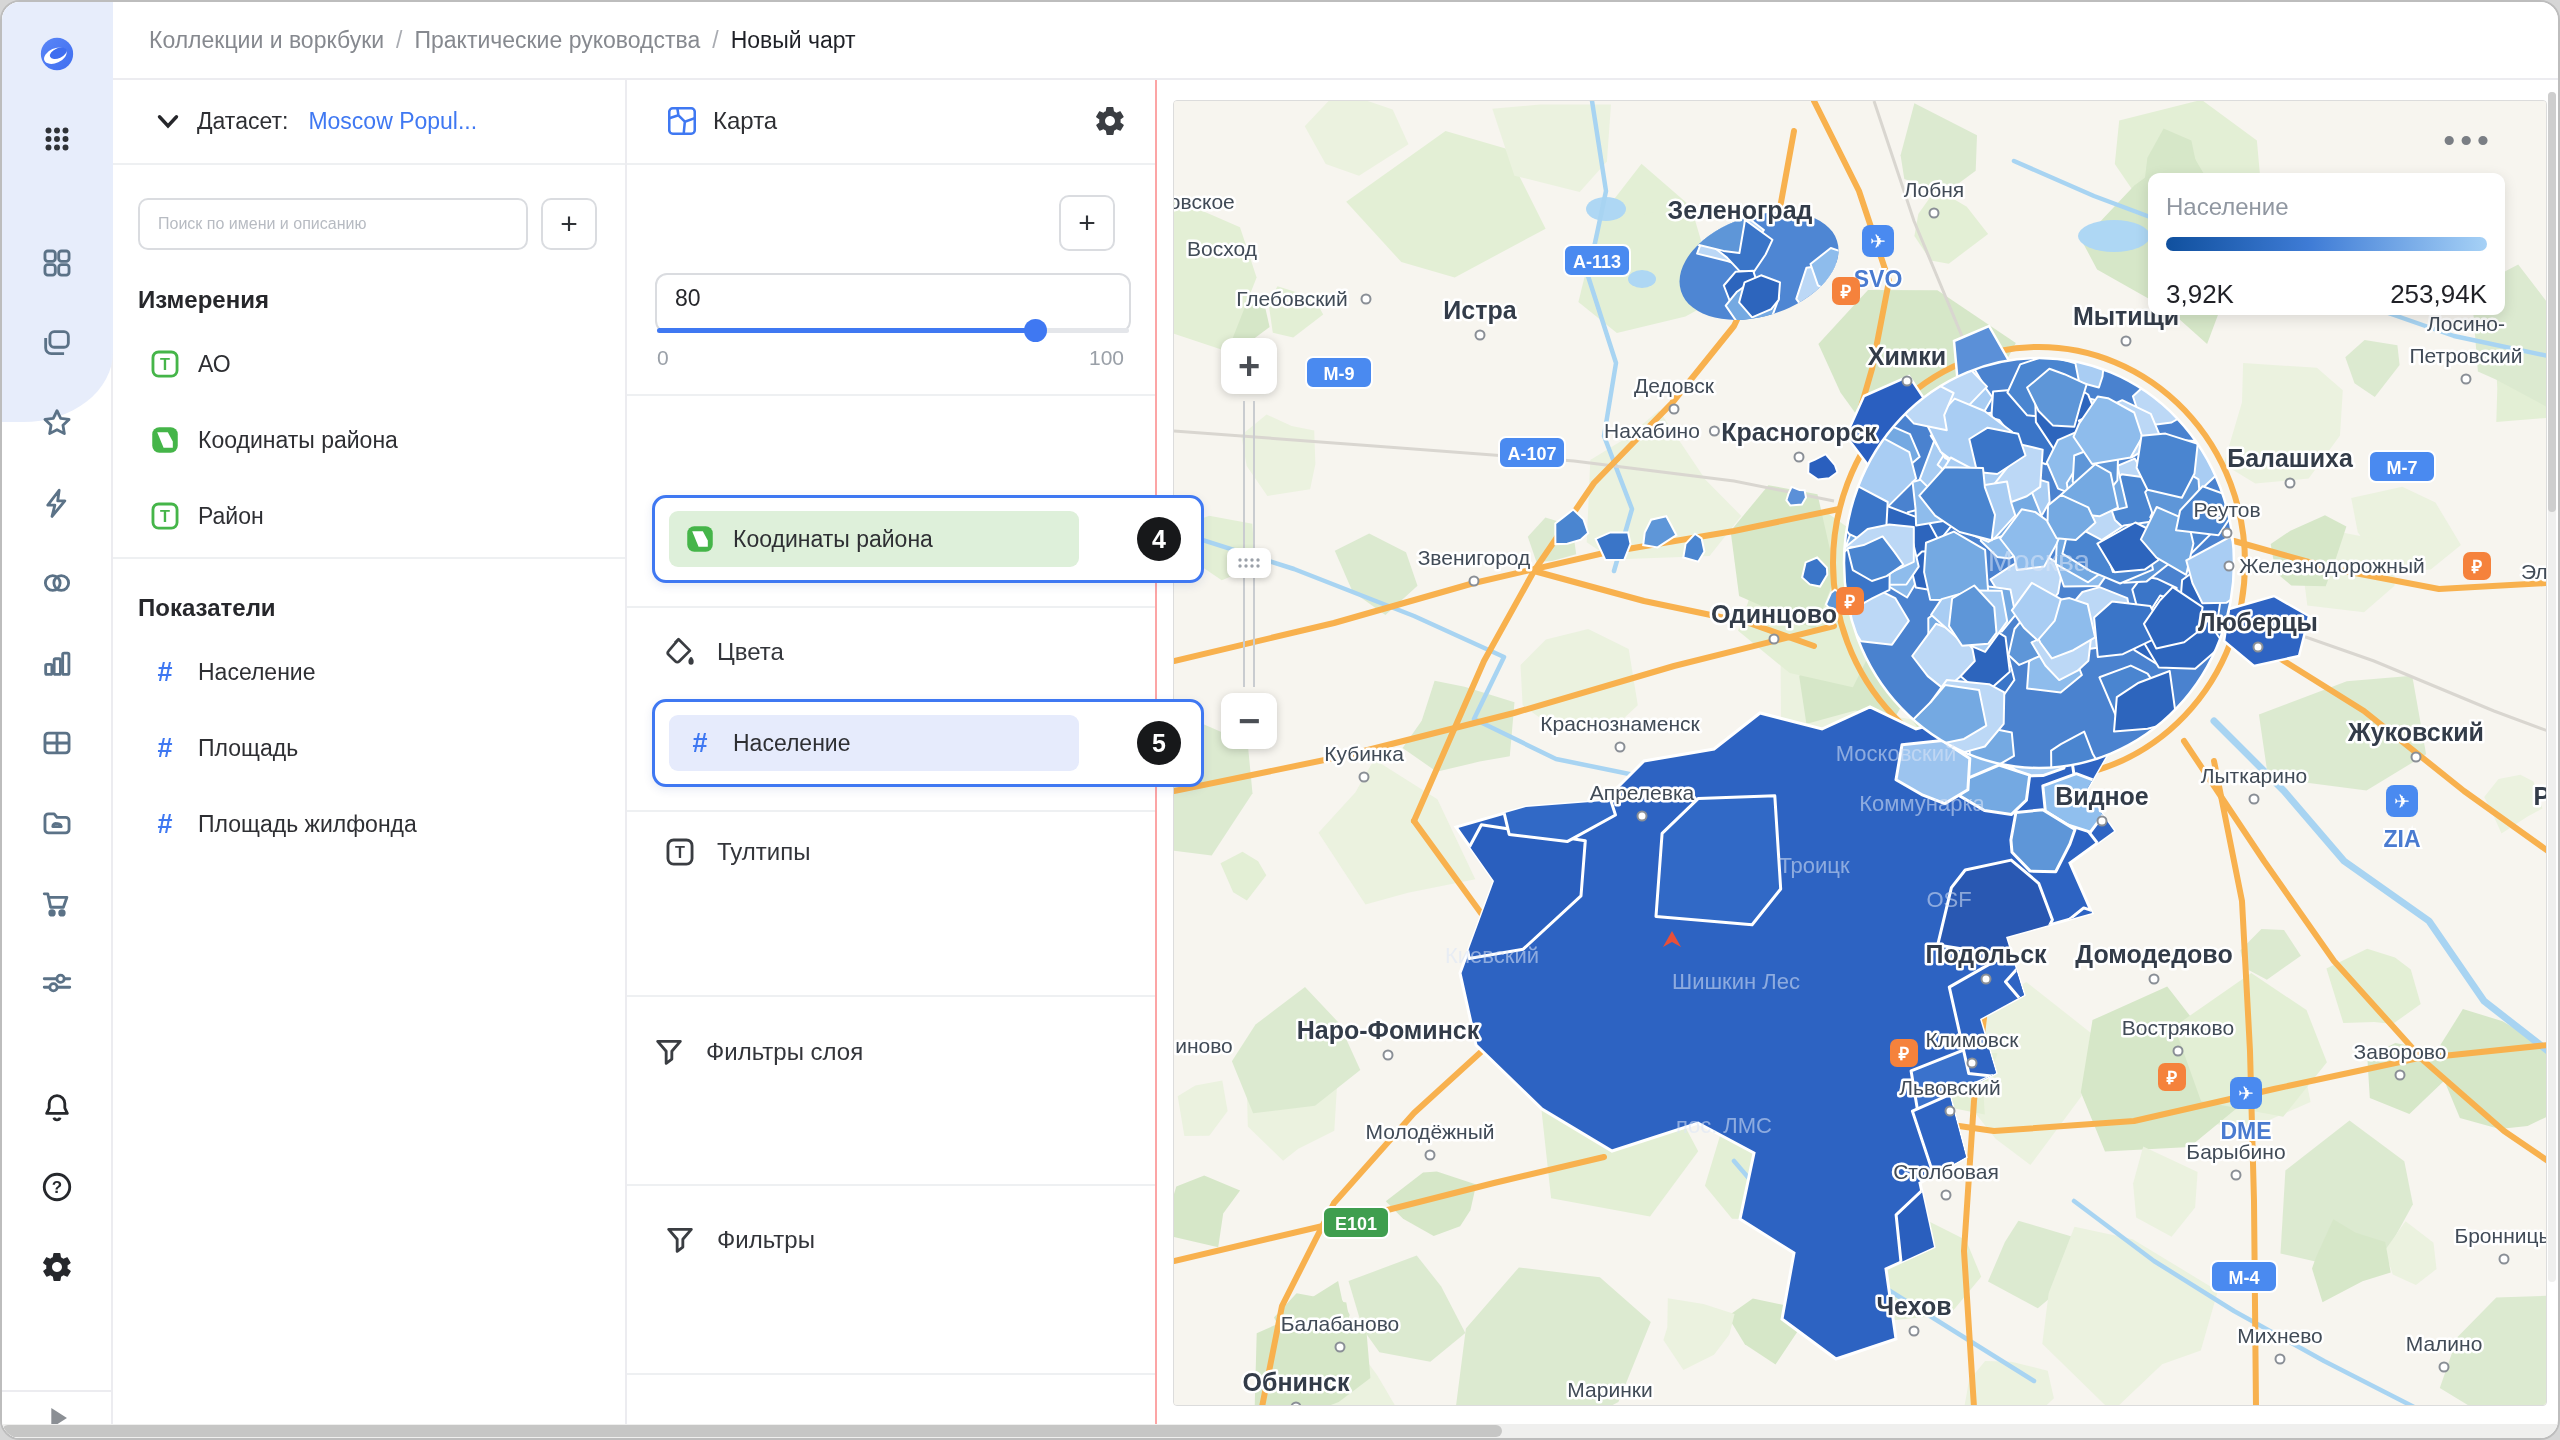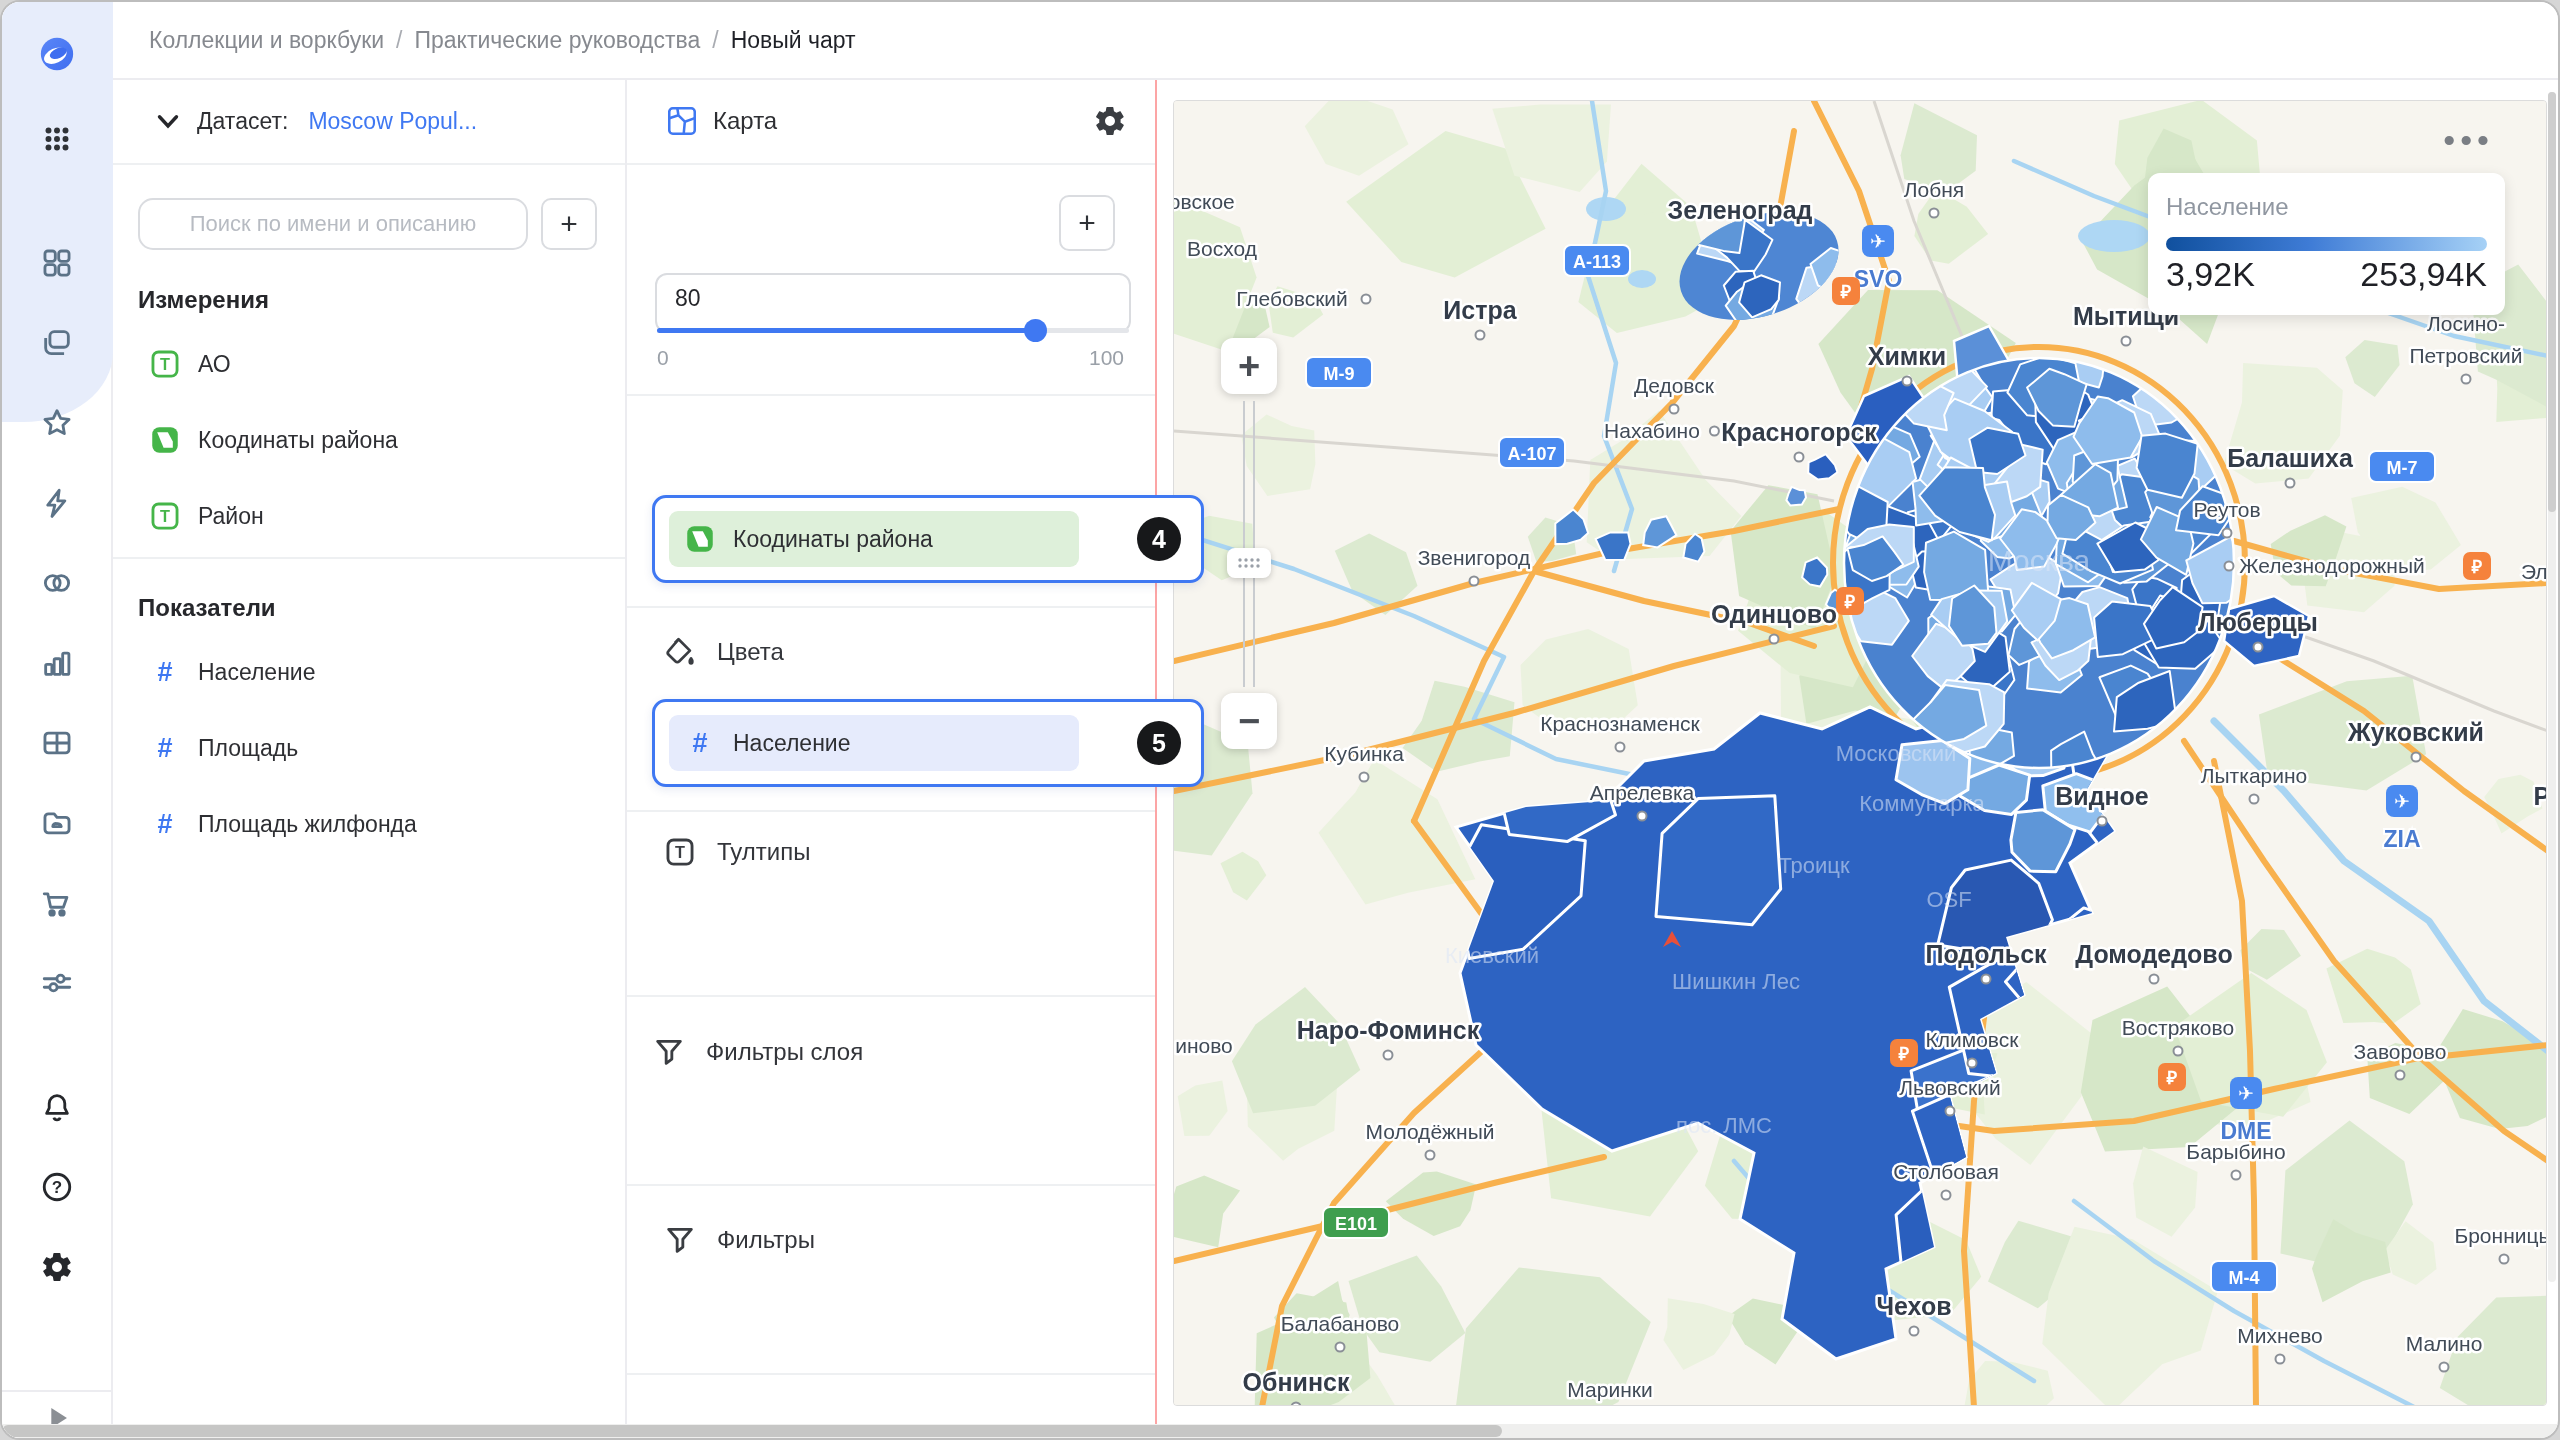--- a/index.html
+++ b/index.html
@@ -30,21 +30,21 @@
   .panel{position:absolute;top:78px;bottom:14px;background:#fff;}
   .ds-panel{left:111px;width:514px;border-right:2px solid #ececf0;}
   .set-panel{left:625px;width:530px;border-right:2px solid #fca5a5;overflow:visible;}
   .hr{position:absolute;left:0;right:0;border-top:2px solid #eef0f2;}
   .row{position:absolute;display:flex;align-items:center;}
   .sec-title{font-size:24px;font-weight:bold;color:#26272b;}
   .f-ic{width:34px;height:34px;flex:0 0 34px;display:flex;align-items:center;justify-content:center;}
   .f-ic svg{width:34px;height:34px;}
   .f-name{font-size:23px;color:#2e2f33;margin-left:16px;white-space:nowrap;}
   .link{color:#3f78f2;cursor:pointer;}
-  .inp{border:2px solid #dadce0;border-radius:15px;height:52px;font-size:22px;color:#26272b;padding:0 18px;font-family:inherit;text-align:center;}
+  .inp{border:2px solid #dadce0;border-radius:10px;height:52px;font-size:16px;color:#26272b;padding:0 18px;font-family:inherit;}
   .inp::placeholder{color:#b7bbc2;}
   .sq-btn{width:56px;height:52px;border:2px solid #dadce0;border-radius:10px;background:#fff;font-size:30px;color:#2f3237;display:flex;align-items:center;justify-content:center;cursor:pointer;}
   .sel{border:2px solid #dadce0;border-radius:10px;height:56px;display:flex;align-items:center;padding:0 48px 0 20px;font-size:23px;color:#26272b;position:relative;cursor:pointer;background:#fff;white-space:nowrap;overflow:hidden;}
   .sel .chev{position:absolute;right:12px;top:50%;transform:translateY(-50%);width:26px;height:26px;}
   .slider-box{position:absolute;border:2px solid #dadce0;border-radius:12px;height:60px;background:#fff;}
   .slider-val{position:absolute;left:18px;top:10px;font-size:23px;color:#26272b;}
   .sl-track{position:absolute;left:0;right:0;bottom:-2px;height:5px;border-radius:3px;background:#e4e6ea;}
   .sl-fill{position:absolute;left:0;top:0;bottom:0;background:#3f78f2;border-radius:3px;}
   .sl-handle{position:absolute;bottom:-11px;width:23px;height:23px;border-radius:50%;background:#3f78f2;cursor:pointer;}
   .sl-minmax{position:absolute;font-size:21px;color:#9aa0a8;}
@@ -55,21 +55,21 @@
   .sec-row{position:absolute;display:flex;align-items:center;cursor:pointer;}
   .sec-row .lbl{font-size:24px;color:#33353a;margin-left:20px;}
 
   
   .map-card{position:absolute;left:1171px;top:98px;width:1374px;height:1306px;border:1px solid #dcdcdc;border-radius:4px;overflow:hidden;background:#f7f5ef;}
   .map-card svg{display:block;}
   .map-menu{position:absolute;right:52px;top:22px;color:#7a7e84;font-size:34px;letter-spacing:5px;cursor:pointer;line-height:1;}
   .legend{position:absolute;left:974px;top:72px;width:357px;height:142px;background:#fff;border-radius:12px;box-shadow:0 4px 14px rgba(0,0,0,.12);padding:20px 18px 0 18px;}
   .legend-title{font-size:24px;color:#9097a1;}
   .legend-bar{margin-top:16px;height:14px;border-radius:7px;}
-  .legend-vals{display:flex;justify-content:space-between;margin-top:4px;font-size:34px;color:#1f2026;}
+  .legend-vals{display:flex;justify-content:space-between;margin-top:28px;font-size:26px;color:#1f2026;}
   .zbtn{position:absolute;left:47px;width:56px;height:56px;background:#fff;border-radius:12px;box-shadow:0 2px 8px rgba(0,0,0,.18);display:flex;align-items:center;justify-content:center;font-size:38px;font-weight:bold;color:#4a4e54;cursor:pointer;user-select:none;}
   .ztrack{position:absolute;left:69px;top:300px;height:286px;width:12px;border-left:2px solid #c9ccd0;border-right:2px solid #c9ccd0;}
   .zhandle{position:absolute;left:53px;top:447px;width:44px;height:30px;background:#fff;border-radius:8px;box-shadow:0 2px 6px rgba(0,0,0,.2);display:flex;align-items:center;justify-content:center;cursor:grab;}
   .scroll-h{position:absolute;left:0;right:0;bottom:0;height:14px;background:#efefee;}
   .scroll-h .thumb{position:absolute;left:0;top:1px;height:12px;width:1500px;background:#c6c6c5;border-radius:6px;}
   .scroll-v{position:absolute;right:2px;top:90px;width:8px;height:1190px;background:#efefee;border-radius:4px;}
   .scroll-v .thumb{position:absolute;top:0;width:8px;height:420px;background:#cecece;border-radius:4px;}
 </style>
 </head>
 <body>

